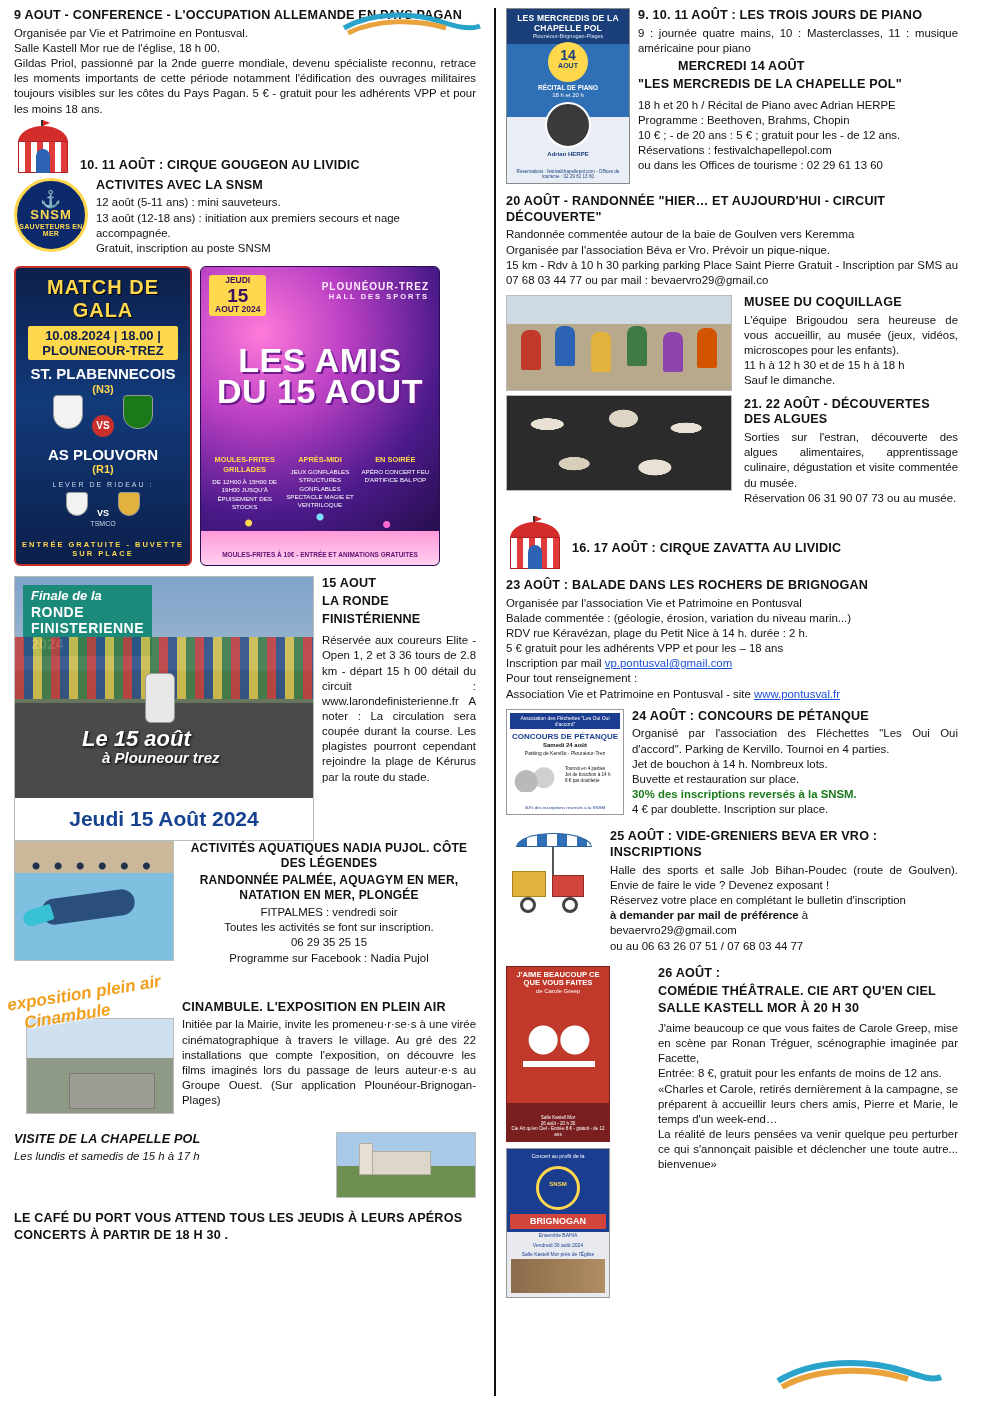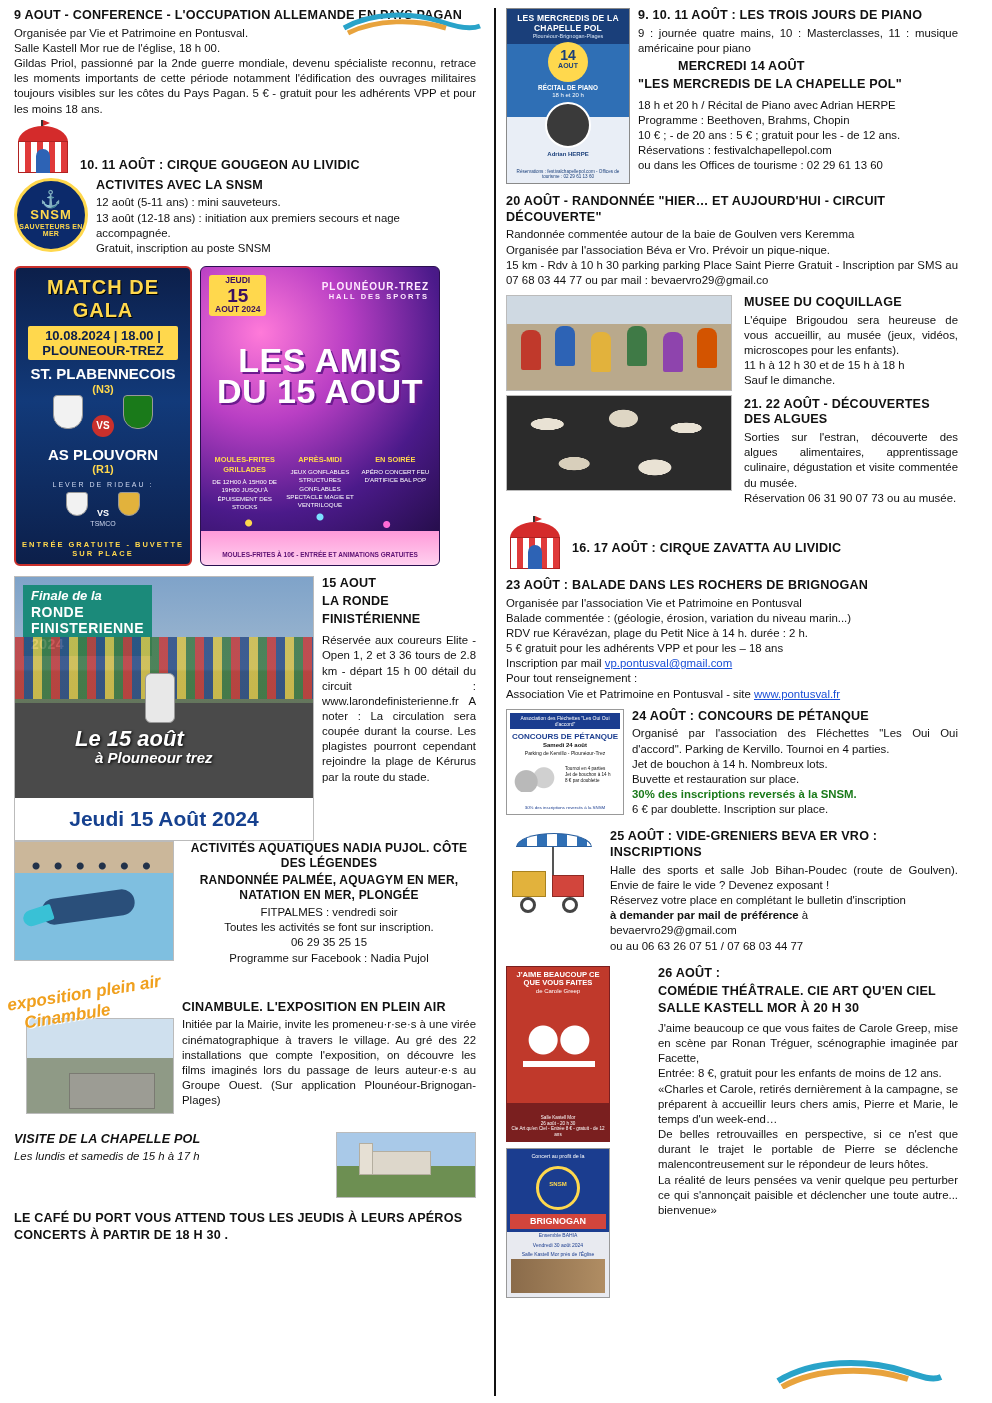--- a/index.html
+++ b/index.html
@@ -185,21 +185,21 @@
   .ronde .crowd {
     position:absolute; left:0; right:0; top:60px; height:62px;
     background: repeating-linear-gradient(90deg,#c43b3b 0 9px,#2d4d86 9px 18px,#d8c24a 18px 27px,#3f7a46 27px 36px);
     opacity:.85;
   }
   .ronde .cyclist {
     position:absolute; left:130px; top:96px; width:30px; height:50px; background:#e8e8e8;
     border-radius: 6px; border:1px solid #999;
   }
   .ronde .script {
-    position:absolute; left:60px; top:150px; color:#fff; font-size:22px; font-style:italic;
+    position:absolute; left:67px; top:150px; color:#fff; font-size:22px; font-style:italic;
     font-weight:bold; text-shadow: 1px 1px 3px #000; line-height:1.05;
   }
   .ronde .script small { font-size:15px; display:block; padding-left:20px; }
   .ronde .white {
     position:absolute; left:0; right:0; bottom:0; height:42px; background:#fff;
     color:#16418f; font-size:21px; font-weight:bold; text-align:center; line-height:42px;
   }
   
   .aqua {
     width: 160px; height: 120px; flex:none; position:relative; overflow:hidden;
@@ -623,21 +623,21 @@
           <div>8 € par doublette</div>
         </div>
         <div style="position:absolute; left:3px; right:3px; bottom:3px; font-size:4.4px; color:#1b3d8f;">30% des inscriptions reversés à la SNSM</div>
       </div>
       <div style="flex:1;">
         <h2 class="head">24 AOÛT : CONCOURS DE PÉTANQUE</h2>
         <p class="t">Organisé par l'association des Fléchettes "Les Oui Oui d'accord". Parking de Kervillo. Tournoi en 4 parties.</p>
         <p class="tl">Jet de bouchon à 14 h. Nombreux lots.</p>
         <p class="tl">Buvette et restauration sur place.</p>
         <p class="tl green">30% des inscriptions reversés à la SNSM.</p>
-        <p class="tl">6 € par doublette. Inscription sur place.</p>
+        <p class="tl">4 € par doublette. Inscription sur place.</p>
       </div>
     </div>
 
     <div class="row" style="margin-top:12px;">
       <div class="vide">
         <div class="tent"></div>
           <div class="pole"></div>
         <div class="box1"></div>
           <div class="box2"></div>
         <div class="wheel"></div>
@@ -678,21 +678,20 @@
           <div class="band"></div>
         </div>
       </div>
       <div style="flex:1;">
         <h2 class="head">26 AOÛT :</h2>
         <h2 class="head">COMÉDIE THÉÂTRALE. CIE ART QU'EN CIEL</h2>
         <h2 class="head" style="margin-bottom:4px;">SALLE KASTELL MOR À 20 H 30</h2>
         <p class="t">J'aime beaucoup ce que vous faites de Carole Greep, mise en scène par Ronan Tréguer, scénographie imaginée par Facette,</p>
         <p class="tl">Entrée: 8 €, gratuit pour les enfants de moins de 12 ans.</p>
         <p class="t">«Charles et Carole, retirés dernièrement à la campagne, se préparent à accueillir leurs chers amis, Pierre et Marie, le temps d'un week-end…</p>
-        <p class="t">De belles retrouvailles en perspective, si ce n'est que durant le trajet le portable de Pierre se déclenche malencontreusement sur le répondeur de leurs hôtes.</p>
         <p class="t">La réalité de leurs pensées va venir quelque peu perturber ce qui s'annonçait paisible et déclencher une toute autre... bienvenue»</p>
       </div>
     </div>
 
     <div class="swoosh" style="position:absolute; right:14px; bottom:8px; width:170px; height:34px;">
       <svg viewBox="0 0 170 34">
           <path d="M4 26 C 40 4, 92 4, 130 16 C 145 21, 158 26, 167 22" stroke="#29a3c9" stroke-width="6" fill="none"></path>
           <path d="M8 32 C 44 12, 96 12, 134 24" stroke="#e8a33d" stroke-width="6" fill="none"></path>
         </svg>
     </div>

